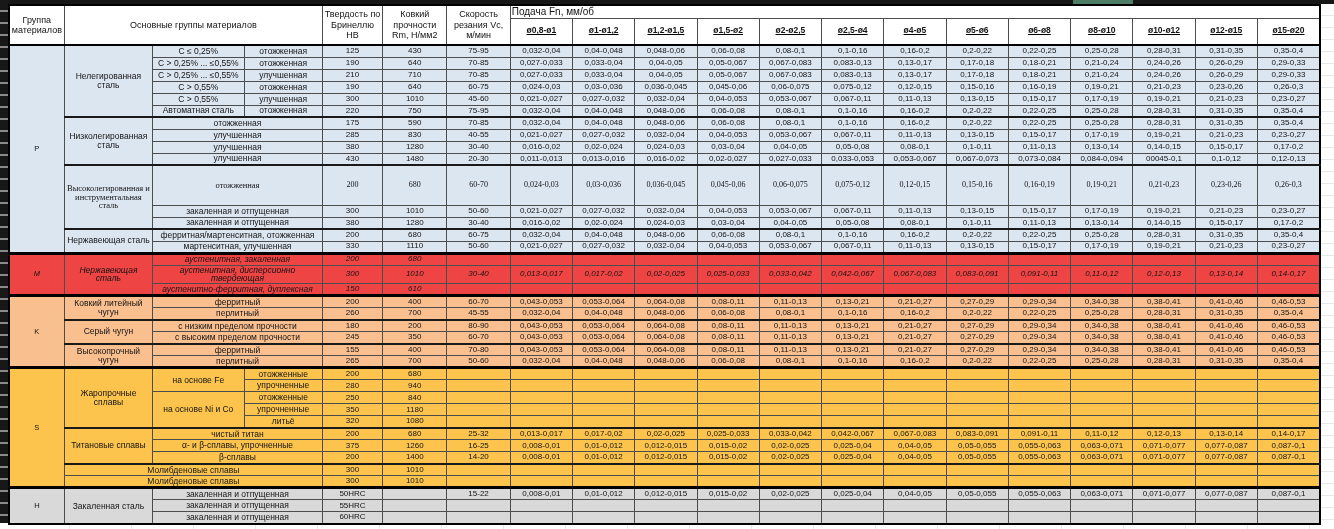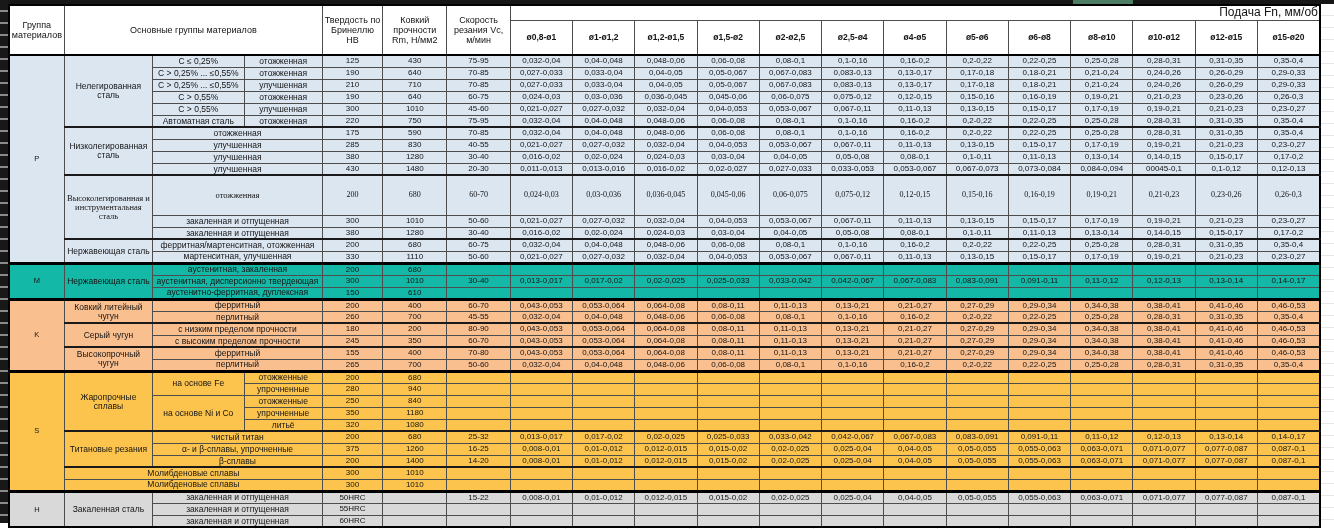--- a/index.html
+++ b/index.html
@@ -12,29 +12,29 @@
            background:repeating-linear-gradient(to bottom,#ffffff 0 11px,#e7e7e7 11px 12px);}
   .bottomfill{position:absolute;height:10px;
            background:repeating-linear-gradient(to right,#ffffff 0 61px,#e7e7e7 61px 62px);}
   table.main{position:absolute;left:8px;top:4px;border-collapse:collapse;table-layout:fixed;
            width:1313px;border:2px solid #000;}
   th,td{border:1px solid #4d4d4d;padding:0 1px;overflow:hidden;color:#141414;}
   thead th{background:#ffffff;font-size:9px;font-weight:normal;line-height:1.15;text-align:center;}
   thead tr.feedrow th{font-weight:bold;font-size:8.5px;}
   thead{border-bottom:2px solid #000;}
   tr.hdr-top{height:13px;}
-  tr.hdr-bot{height:35px;}
-  th.feed-span{text-align:right;font-size:12px;}
+  tr.hdr-bot{height:27px;text-decoration:underline;}
+  th.feed-span{text-align:left;font-size:10px;}
   tbody tr{height:12px;}
   tbody tr.tall{height:40px;font-family:Liberation Serif, serif;}
   tbody td{font-size:8px;text-align:center;white-space:nowrap;line-height:1.05;}
   tbody td.lbl{font-size:8.5px;white-space:normal;line-height:1.05;}
   tbody td.letter{font-size:7.5px;}
   tr.g-p td{background:#dce6f1;}
-  tr.g-m td{background:#14b8a6;}
+  tr.g-m td{background:#ef4444;font-style:italic;}
   tr.g-k td{background:#fabf8f;}
   tr.g-s td{background:#fcc44d;}
   tr.g-h td{background:#d9d9d9;}
   tr.gsep td{border-top:3px solid #000;}
   tr.ssep td{border-top:2px solid #1a1a1a;}
 </style>
 </head>
 <body>
 
 <div class="screen">
@@ -660,21 +660,21 @@
           <td></td>
           <td></td>
           <td></td>
           <td></td>
           <td></td>
           <td></td>
           <td></td>
           <td></td>
         </tr>
         <tr class="g-s ssep">
-          <td rowspan="3" class="lbl">Титановые резания</td>
+          <td rowspan="3" class="lbl">Титановые сплавы</td>
           <td colspan="2" class="lbl">чистый титан</td>
           <td>200</td>
           <td>680</td>
           <td>25-32</td>
           <td>0,013-0,017</td>
           <td>0,017-0,02</td>
           <td>0,02-0,025</td>
           <td>0,025-0,033</td>
           <td>0,033-0,042</td>
           <td>0,042-0,067</td>

